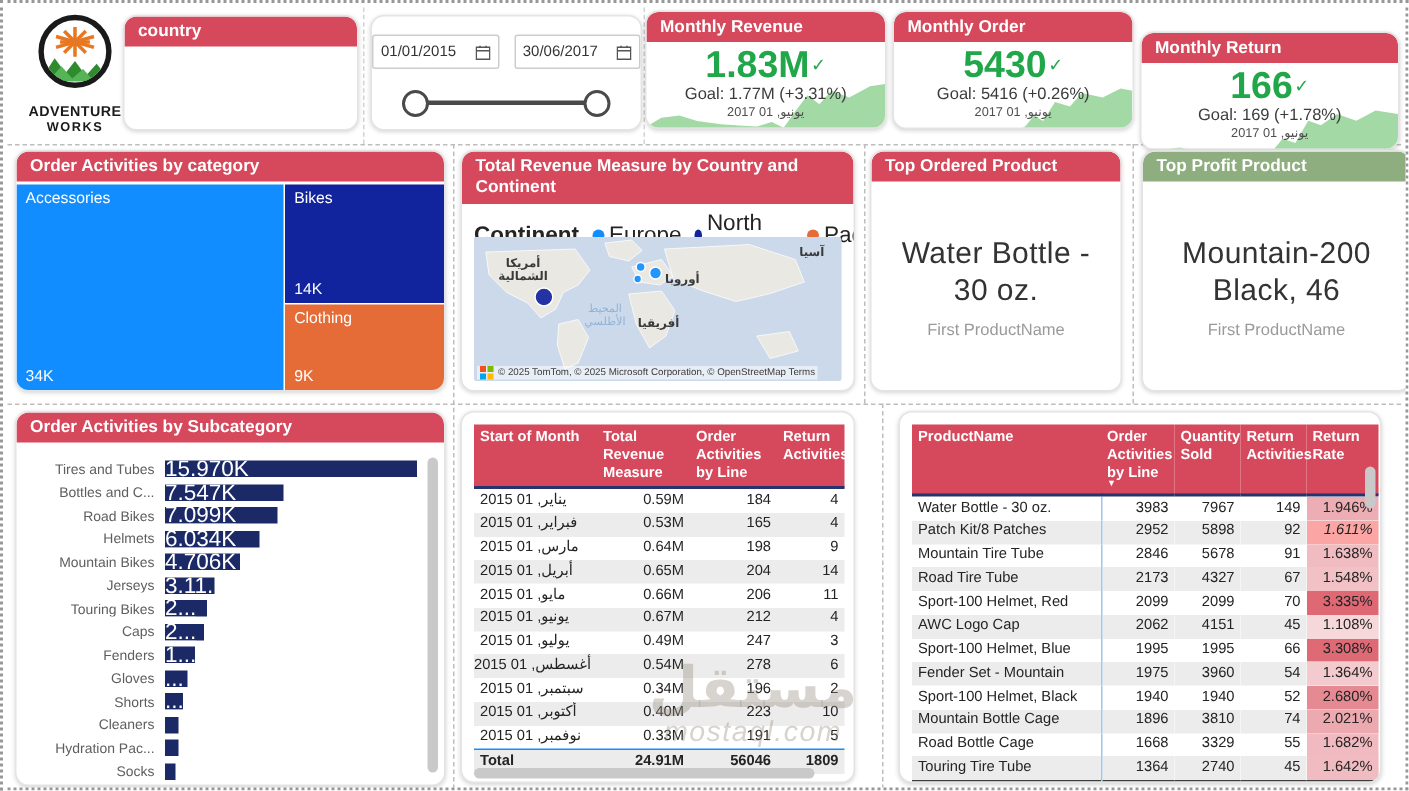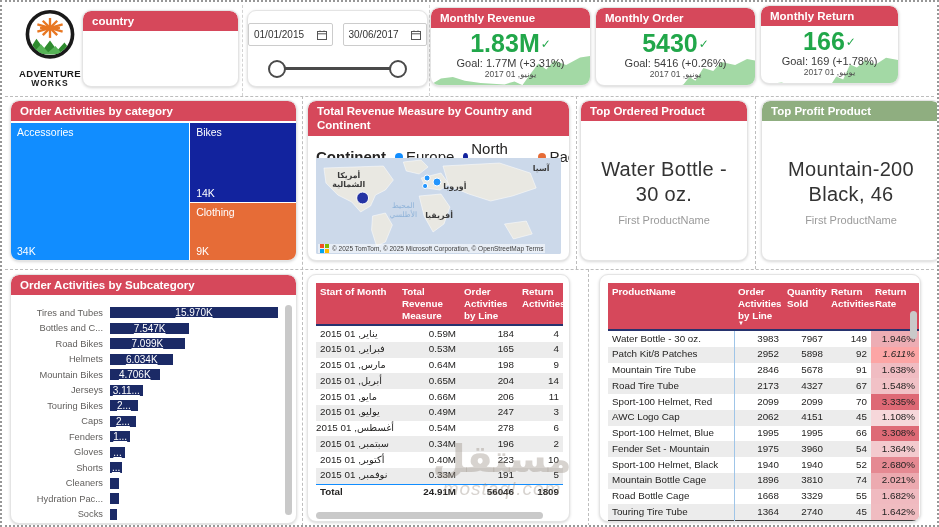--- a/index.html
+++ b/index.html
@@ -56,21 +56,21 @@
   
   .prod-body{height:calc(100% - 19px);display:flex;flex-direction:column;align-items:center;justify-content:center;text-align:center;padding:0 10px;}
   .prod-name{font-size:20px;color:#333;letter-spacing:.3px;line-height:1.25;}
   .prod-sub{font-size:11px;color:#9a9a9a;margin-top:7px;}
   
   .bar-list{position:absolute;top:30px;left:6px;right:18px;bottom:6px;}
   .bar-row{display:flex;align-items:center;height:15.5px;}
   .bar-label{width:86px;text-align:right;padding-right:7px;font-size:9.3px;color:#605e5c;white-space:nowrap;overflow:hidden;flex:none;}
   .bar-holder{flex:1;height:11px;}
   .bar{height:11px;background:var(--navy);position:relative;}
-  .bar-value{position:absolute;left:0;right:0;text-align:center;color:#fff;font-size:10px;line-height:11px;white-space:nowrap;overflow:hidden;text-decoration:underline;}
+  .bar-value{position:absolute;left:0;right:0;text-align:left;color:#fff;font-size:15px;line-height:11px;white-space:nowrap;overflow:hidden;text-decoration:underline;}
   .vscroll{position:absolute;right:4px;width:7px;background:#c9c9c9;border-radius:4px;}
   .hscroll{position:absolute;height:7px;background:#c9c9c9;border-radius:4px;}
   
   .table-card{padding:8px 24px 0 8px;}
   table{border-collapse:collapse;table-layout:fixed;width:100%;}
   th{background:var(--red);color:#fff;font-size:9.8px;font-weight:bold;text-align:left;
      vertical-align:top;padding:3px 4px;line-height:1.2;}
   thead{border-bottom:2px solid #27336e;}
   td{font-size:9.8px;color:#252423;padding:1.5px 4px;white-space:nowrap;overflow:hidden;line-height:1.3;}
   tbody tr:nth-child(even){background:#ececec;}
@@ -177,21 +177,21 @@
     <div class="kpi-body">
       <svg class="kpi-spark" viewBox="0 0 160 45" preserveAspectRatio="none">
         <polygon points="0,43 20,42 40,43 55,41 70,42 80,43 88,38 94,28 100,33 108,16 118,20 126,8 140,12 152,4 160,6 160,45 0,45" fill="#A3D9A5"></polygon>
       </svg>
       <div class="kpi-value"><span>5430</span><span class="kpi-check">✓</span></div>
       <div class="kpi-goal">Goal: 5416 (+0.26%)</div>
       <div class="kpi-date">يونيو, 01 2017</div>
     </div>
   </div>
 
-  <div class="card" style="left:758px;top:3px;width:139px;height:79px">
+  <div class="card" style="left:758px;top:19px;width:173px;height:79px">
     <div class="card-header">Monthly Return</div>
     <div class="kpi-body">
       <svg class="kpi-spark" viewBox="0 0 160 45" preserveAspectRatio="none">
         <polygon points="0,44 12,40 24,38 36,42 55,44 70,43 80,44 88,30 96,34 104,14 112,18 122,8 134,14 146,5 160,8 160,45 0,45" fill="#A3D9A5"></polygon>
       </svg>
       <div class="kpi-value"><span>166</span><span class="kpi-check">✓</span></div>
       <div class="kpi-goal">Goal: 169 (+1.78%)</div>
       <div class="kpi-date">يونيو, 01 2017</div>
     </div>
   </div>
@@ -445,20 +445,26 @@
             <td class="cell-num">204</td>
             <td class="cell-num">14</td>
           </tr>
           <tr>
             <td class="cell-month">مايو, 01 2015</td>
             <td class="cell-num">0.66M</td>
             <td class="cell-num">206</td>
             <td class="cell-num">11</td>
           </tr>
           <tr>
+            <td class="cell-month">يونيو, 01 2015</td>
+            <td class="cell-num">0.67M</td>
+            <td class="cell-num">212</td>
+            <td class="cell-num">4</td>
+          </tr>
+          <tr>
             <td class="cell-month">يوليو, 01 2015</td>
             <td class="cell-num">0.49M</td>
             <td class="cell-num">247</td>
             <td class="cell-num">3</td>
           </tr>
           <tr>
             <td class="cell-month">أغسطس, 01 2015</td>
             <td class="cell-num">0.54M</td>
             <td class="cell-num">278</td>
             <td class="cell-num">6</td>

